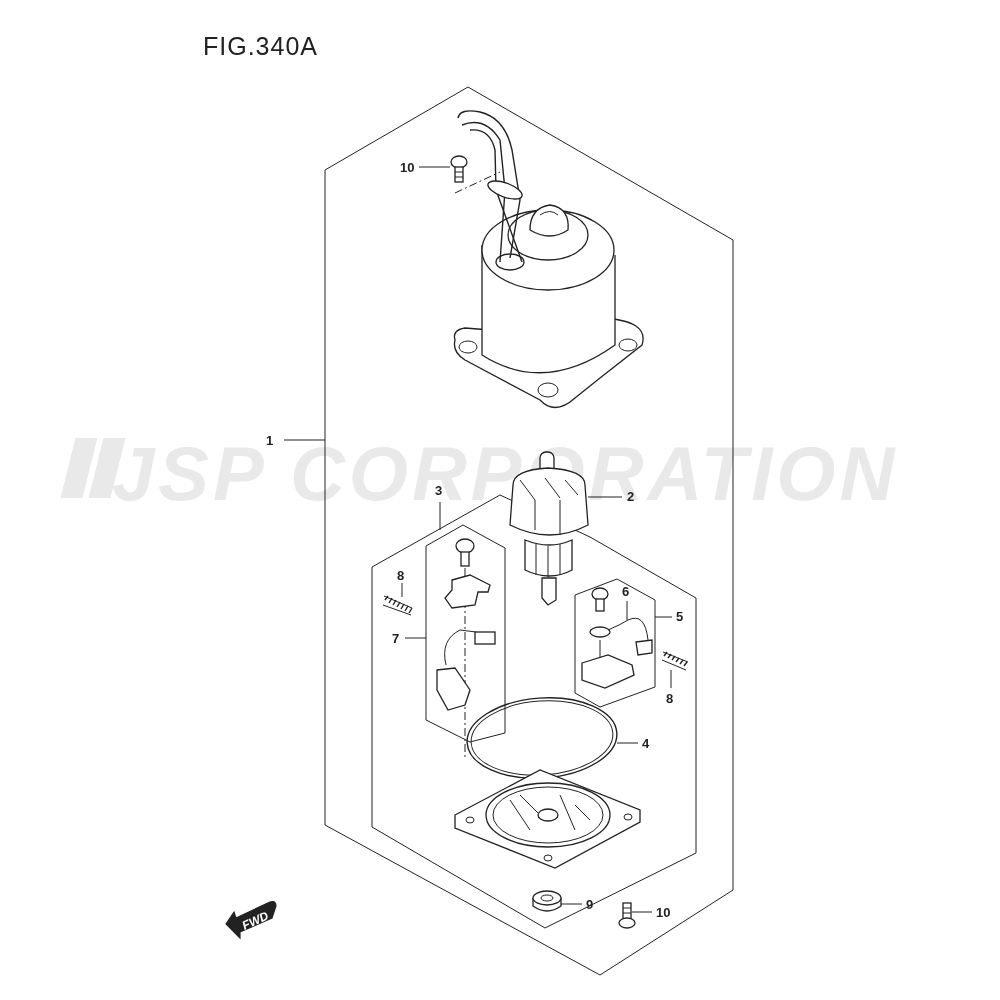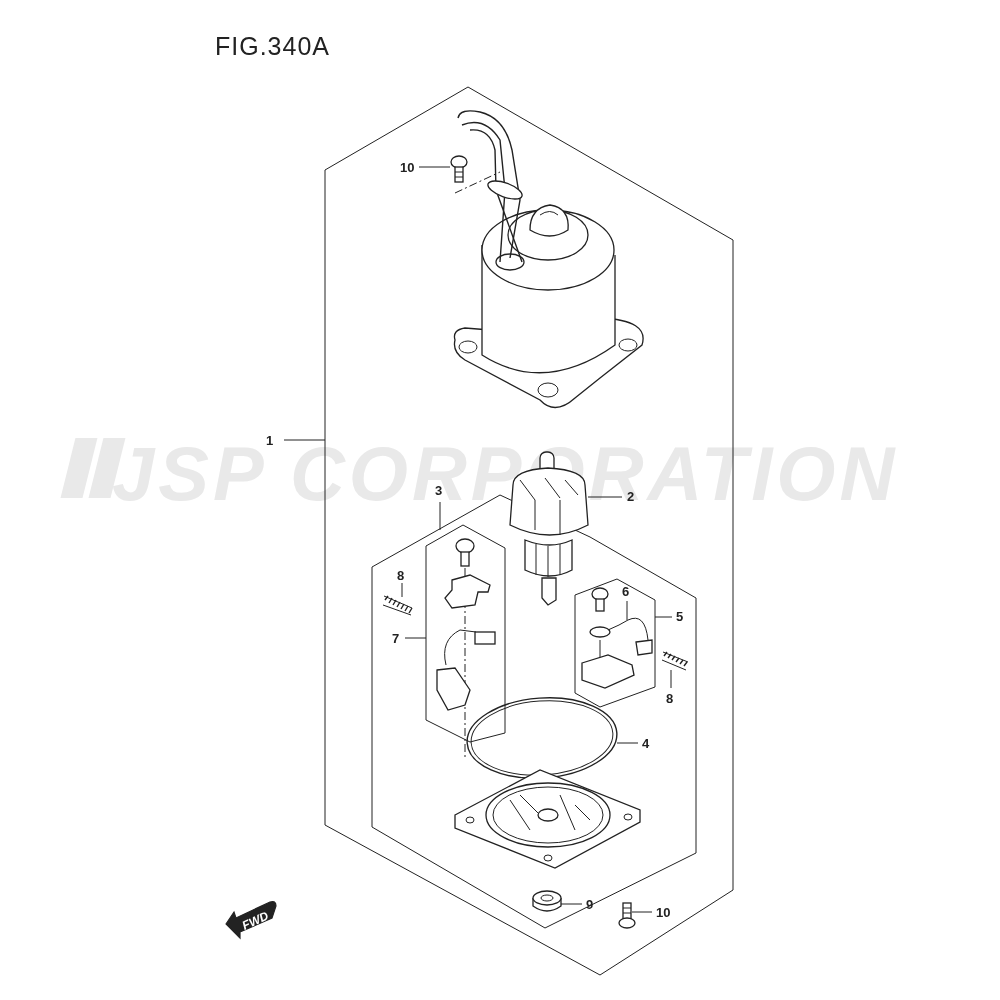--- a/index.html
+++ b/index.html
@@ -1,17 +1,17 @@
 <!DOCTYPE html>
 <html><head>
 <meta charset="utf-8">
 <style>
   html, body { margin:0; padding:0; background:#ffffff; }
   body { width:1000px; height:1000px; position:relative; overflow:hidden; font-family:"Liberation Sans", sans-serif; }
-  .fig-title { position:absolute; left:215px; top:32px; font-size:25px; letter-spacing:1px; color:#222; }
+  .fig-title { position:absolute; left:203px; top:32px; font-size:25px; letter-spacing:1px; color:#222; }
   svg.diagram { position:absolute; left:0; top:0; }
   .ln { stroke:#222; stroke-width:1.4; fill:none; }
   .thin { stroke:#222; stroke-width:1; fill:none; }
   .part { stroke:#222; stroke-width:1.3; fill:#fff; }
   .dash { stroke:#222; stroke-width:1; fill:none; stroke-dasharray:8 3 2 3; }
   .callout { font-family:"Liberation Sans", sans-serif; font-weight:bold; font-size:13px; fill:#222; }
   .watermark { font-family:"Liberation Sans", sans-serif; font-weight:bold; font-style:italic; font-size:76px; fill:#e9e9e9; letter-spacing:4px; }
   .fwd-text { font-family:"Liberation Sans", sans-serif; font-weight:bold; font-style:italic; font-size:12px; fill:#fff; }
 </style>
 </head>

